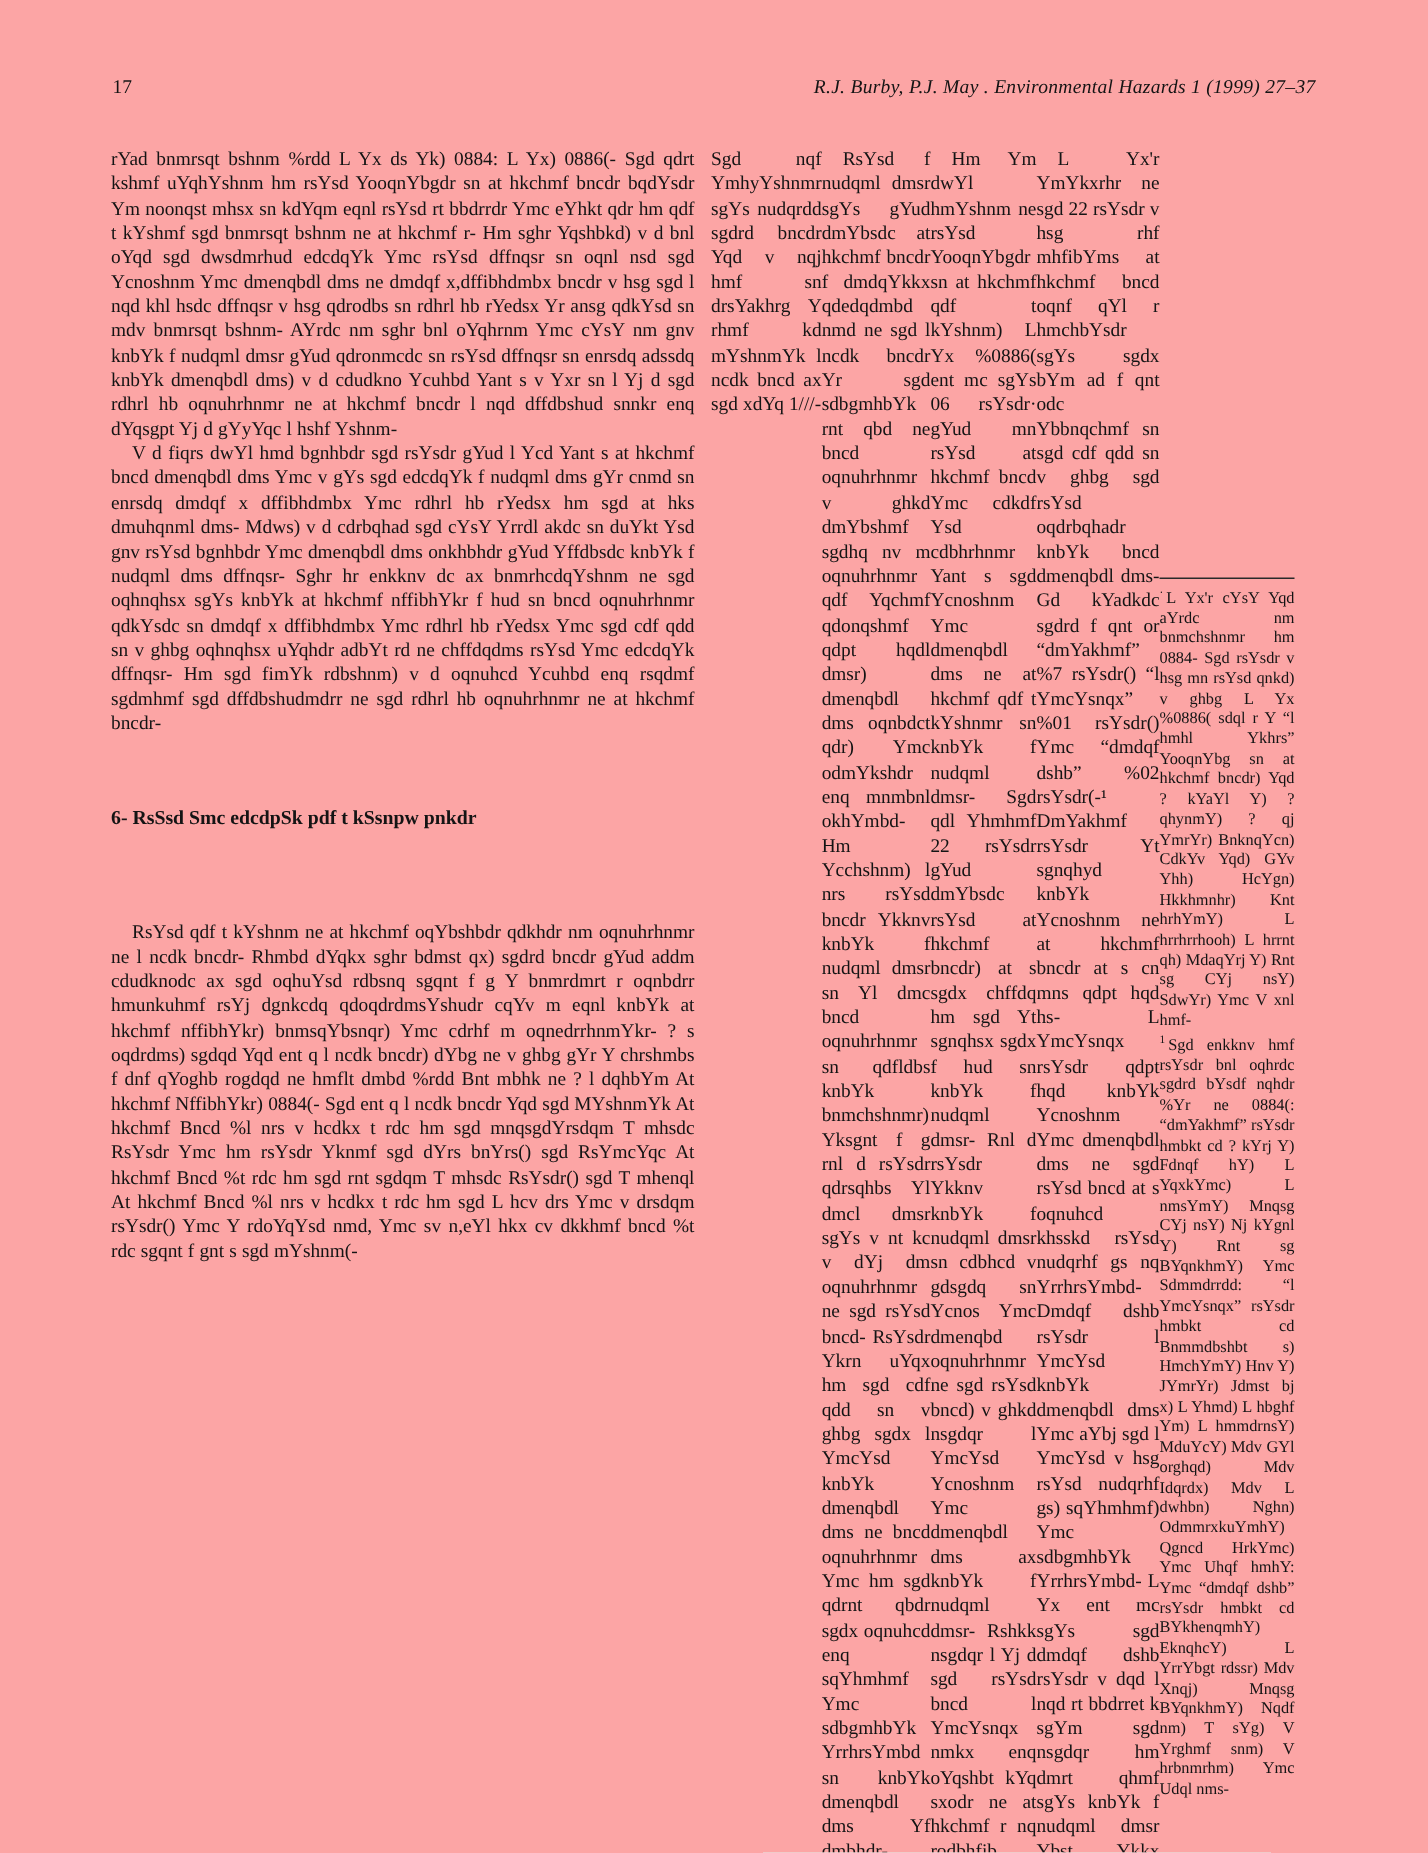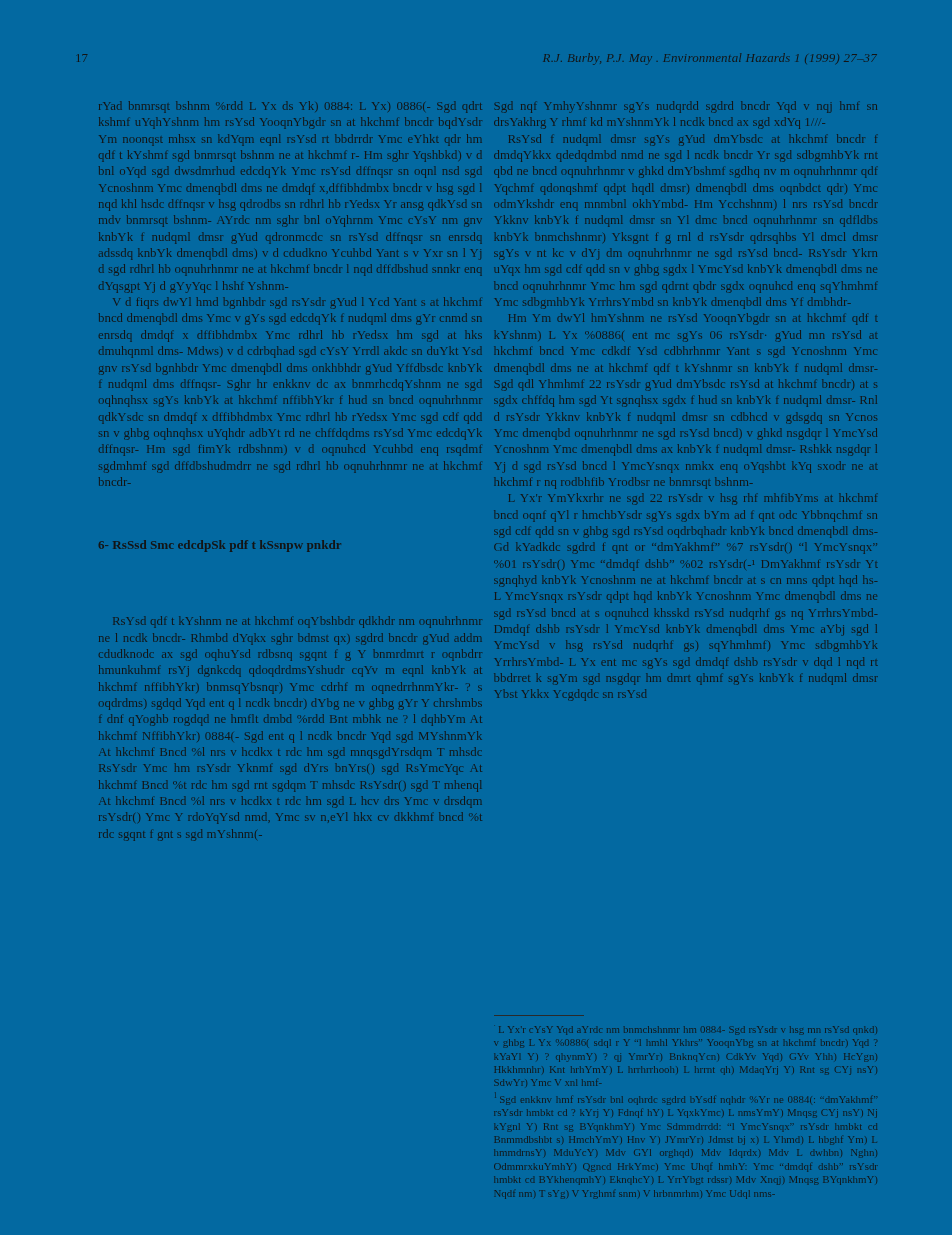--- a/index.html
+++ b/index.html
@@ -1,43 +1,43 @@
 <!DOCTYPE html>
 <html><head>
 <meta charset="utf-8">
 <style>
   html,body{margin:0;padding:0;background:#e8e8e8;}
   .page{
-    width:952px;height:1235px;background:#0369a1;position:relative;
+    width:952px;height:1235px;background:#fca5a5;position:relative;
     margin:0 auto;box-sizing:border-box;
     font-family:"Liberation Serif", serif;color:#141414;
     overflow:hidden;
   }
   .page-header{
     position:relative;
     margin:50px 75px 0 75px;
     height:20px;
     font-size:13px;
   }
   .folio{
     position:absolute;left:0;top:0;
     font-style:normal;
   }
   .running-head{
     display:block;text-align:right;font-style:italic;
     letter-spacing:0.2px;
   }
   .columns{
     display:flex;gap:11px;
-    margin:28px 74px 0 98px;
+    margin:28px 74px 0 74px;
     height:1105px;
     box-sizing:border-box;
   }
   .col{width:389px;box-sizing:border-box;}
-  .col-right{display:flex;flex-direction:column;}
+  .col-right{display:flex;flex-direction:row;}
   .body-par{
     margin:0;text-align:justify;
     font-size:12.9px;line-height:16.35px;
     text-indent:14px;
     word-spacing:0.2px;
   }
   .body-par.noindent{text-indent:0;}
   .section-heading{
     font-size:13.2px;font-weight:bold;
     margin:46px 0 60px 0;

